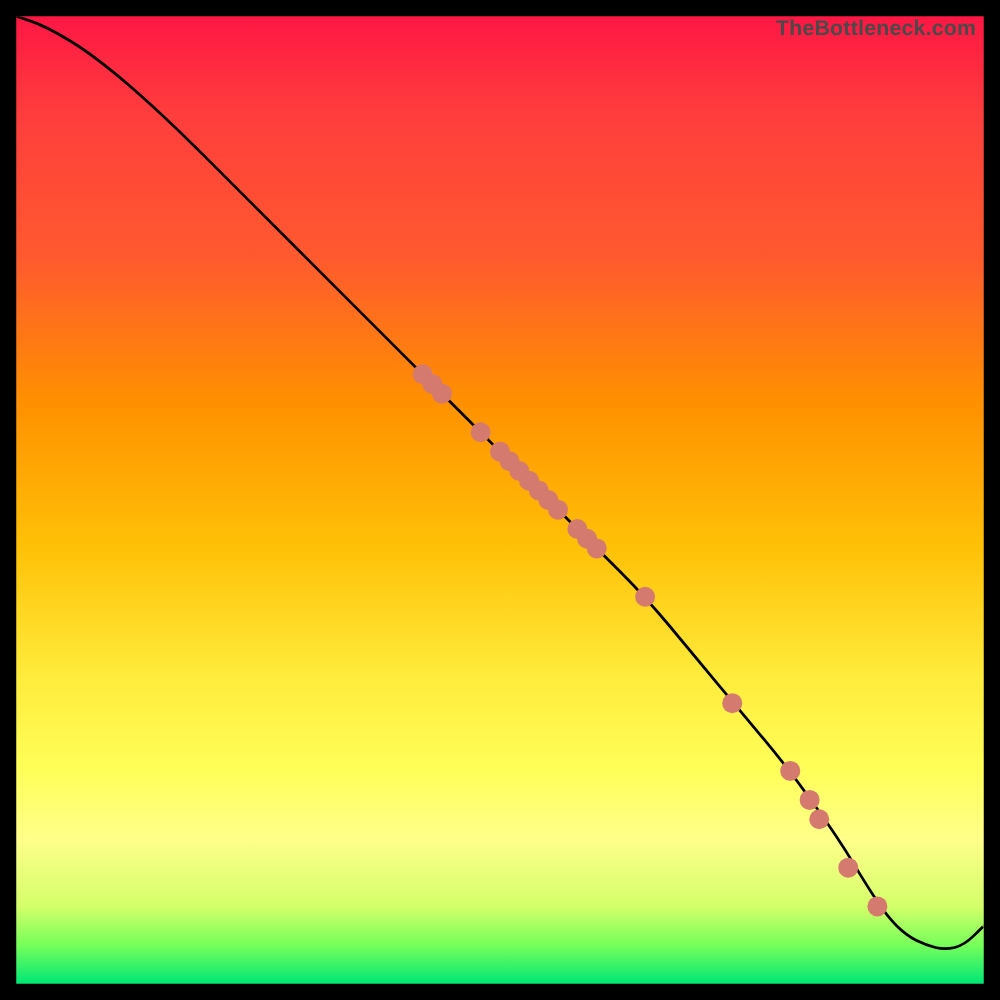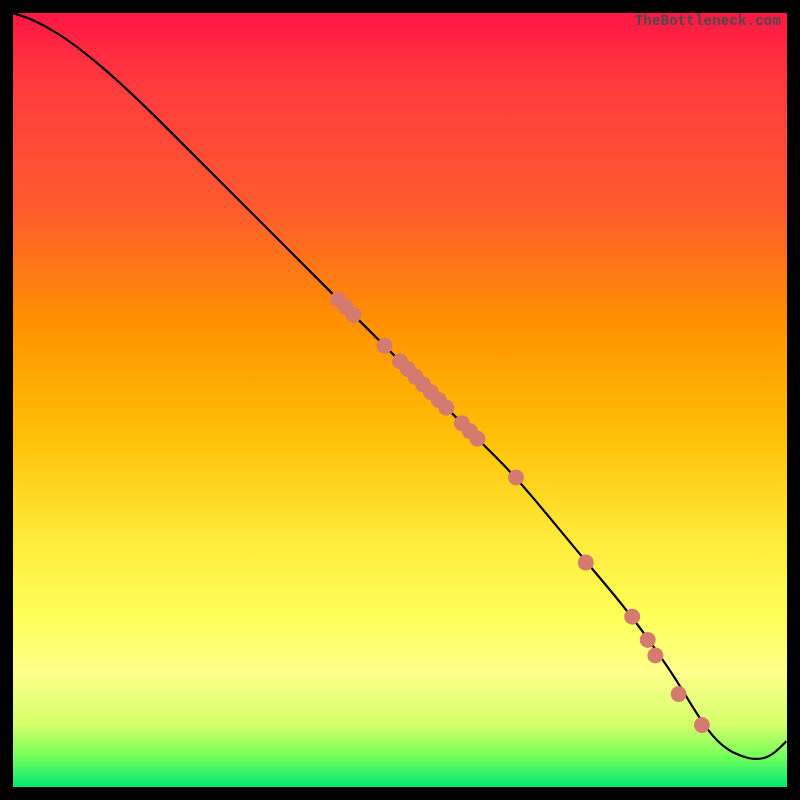--- a/index.html
+++ b/index.html
@@ -41,22 +41,22 @@
       #ffff8a 85%,
       #d4ff6a 92%,
       #76ff5a 96%,
       #00e676 100%
     );
   }
   .watermark {
     position: absolute;
     top: 0px;
     right: 6px;
-    font-family: Liberation Mono, monospace;
-    font-size: 14px;
+    font-family: Liberation Sans, sans-serif;
+    font-size: 17px;
     font-weight: bold;
     color: #4a4a4a;
     letter-spacing: 0.2px;
     z-index: 5;
   }
   svg.curve {
     position: absolute;
     left: 0;
     top: 0;
     width: 100%;

